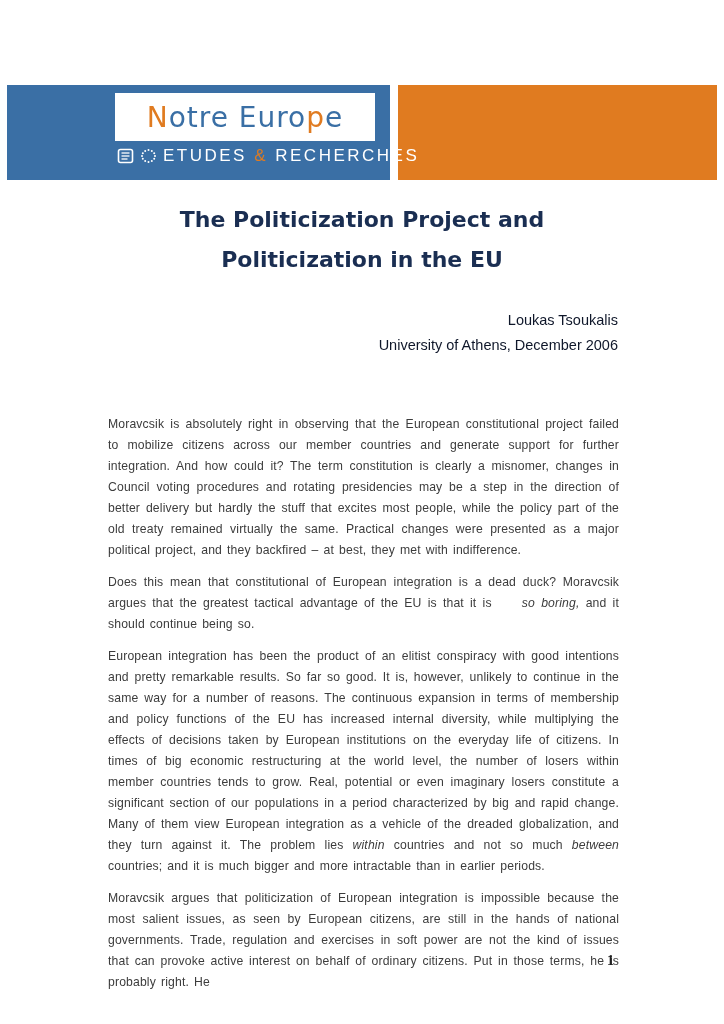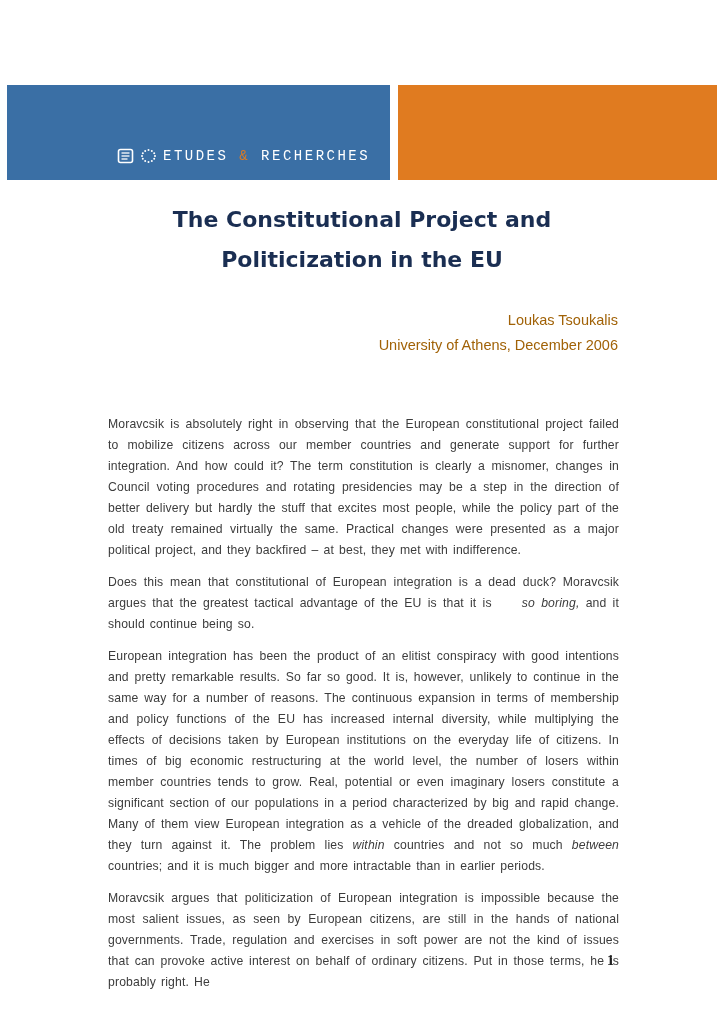--- a/index.html
+++ b/index.html
@@ -26,22 +26,22 @@
   }
   .logo-text {
     font-family:"DejaVu Sans", sans-serif;
     font-size:28px; letter-spacing:1px; color:#3a6fa5; white-space:nowrap;
   }
   .tagline-row {
     position:absolute; left:110px; top:60px; height:22px;
     display:flex; align-items:center; gap:6px;
   }
   .tagline {
-    font-family:Liberation Mono, monospace;
-    font-size:14px; letter-spacing:2.5px; color:#ffffff; white-space:nowrap;
+    font-family:Liberation Sans, sans-serif;
+    font-size:17px; letter-spacing:2.5px; color:#ffffff; white-space:nowrap;
   }
   .mast-icon { display:block; }
 
   
   .title {
     position:absolute; top:200px; left:0; right:0; margin:0;
     text-align:center;
     font-family:"DejaVu Sans", sans-serif;
     font-size:22px; font-weight:bold; line-height:40px;
     color:#1a2e52;
@@ -73,20 +73,23 @@
     font-size:14px; font-weight:bold; color:#222222;
   }
 </style>
 </head>
 <body>
 
 <div class="page">
 
   <div class="masthead">
     <div class="panel-blue" style="background-color: rgb(58, 111, 165);">
+      <div class="logo-box">
+        <div class="logo-text"><span style="color: rgb(224, 123, 32);">N</span><span style="color: rgb(58, 111, 165);">otre Euro</span><span style="color: rgb(224, 123, 32);">p</span><span style="color: rgb(58, 111, 165);">e</span></div>
+      </div>
       <div class="tagline-row">
         <svg class="mast-icon" width="17" height="16" viewBox="0 0 17 16">
           <rect x="1.5" y="1.5" width="14" height="13" rx="2" fill="none" stroke="#ffffff" stroke-width="1.6"></rect>
           <line x1="4.5" y1="5" x2="12.5" y2="5" stroke="#ffffff" stroke-width="1.3"></line>
           <line x1="4.5" y1="8" x2="12.5" y2="8" stroke="#ffffff" stroke-width="1.3"></line>
           <line x1="4.5" y1="11" x2="10.5" y2="11" stroke="#ffffff" stroke-width="1.3"></line>
         </svg>
         <svg class="mast-icon" width="17" height="16" viewBox="0 0 17 16">
           <g fill="#ffffff">
             <circle cx="8.5" cy="2" r="1"></circle>
@@ -103,25 +106,25 @@
             <circle cx="5.2" cy="2.9" r="1"></circle>
           </g>
         </svg>
         <div class="tagline"><span style="color: rgb(255, 255, 255);">ETUDES </span><span style="color: rgb(224, 123, 32);">&amp;</span><span style="color: rgb(255, 255, 255);"> RECHERCHES</span></div>
       </div>
     </div>
     <div class="panel-orange" style="background-color: rgb(224, 123, 32);"></div>
   </div>
 
   <h1 class="title" style="color: rgb(26, 46, 82);">
-    <span>The Constitutional Project and</span>
+    <span>The Politicization Project and</span>
     <span>Politicization in the EU</span>
   </h1>
 
-  <div class="byline" style="color: #a16207;">
+  <div class="byline" style="color: #0f172a;">
     <div>Loukas Tsoukalis</div>
     <div>University of Athens, December 2006</div>
   </div>
 
   <div class="body-text" style="color: rgb(60, 60, 60);">
       <p><span>Moravcsik is absolutely right in observing that the European constitutional project failed to mobilize citizens across our member countries and generate support for further integration. And how could it? The term constitution is clearly a misnomer, changes in Council voting procedures and rotating presidencies may be a step in the direction of better delivery but hardly the stuff that excites most people, while the policy part of the old treaty remained virtually the same. Practical changes were presented as a major political project, and they backfired – at best, they met with indifference.</span></p>
       <p><span>Does this mean that constitutional of European integration is a dead duck? Moravcsik argues that the greatest tactical advantage of the EU is that it is </span><span style="font-style: italic; margin-left: 24px;">so boring,</span><span> and it should continue being so.</span></p>
       <p><span>European integration has been the product of an elitist conspiracy with good intentions and pretty remarkable results. So far so good. It is, however, unlikely to continue in the same way for a number of reasons. The continuous expansion in terms of membership and policy functions of the EU has increased internal diversity, while multiplying the effects of decisions taken by European institutions on the everyday life of citizens. In times of big economic restructuring at the world level, the number of losers within member countries tends to grow. Real, potential or even imaginary losers constitute a significant section of our populations in a period characterized by big and rapid change. Many of them view European integration as a vehicle of the dreaded globalization, and they turn against it. The problem lies </span><span style="font-style: italic;">within</span><span> countries and not so much </span><span style="font-style: italic;">between</span><span> countries; and it is much bigger and more intractable than in earlier periods.</span></p>
       <p><span>Moravcsik argues that politicization of European integration is impossible because the most salient issues, as seen by European citizens, are still in the hands of national governments. Trade, regulation and exercises in soft power are not the kind of issues that can provoke active interest on behalf of ordinary citizens. Put in those terms, he is probably right. He</span></p>
     </div>

